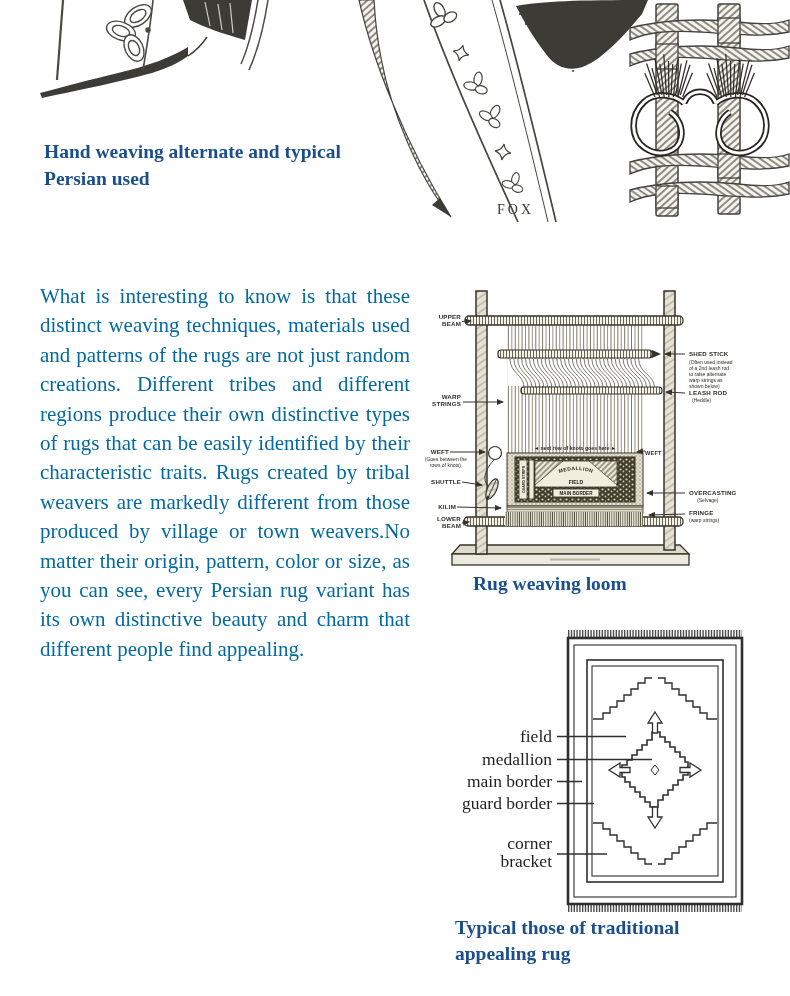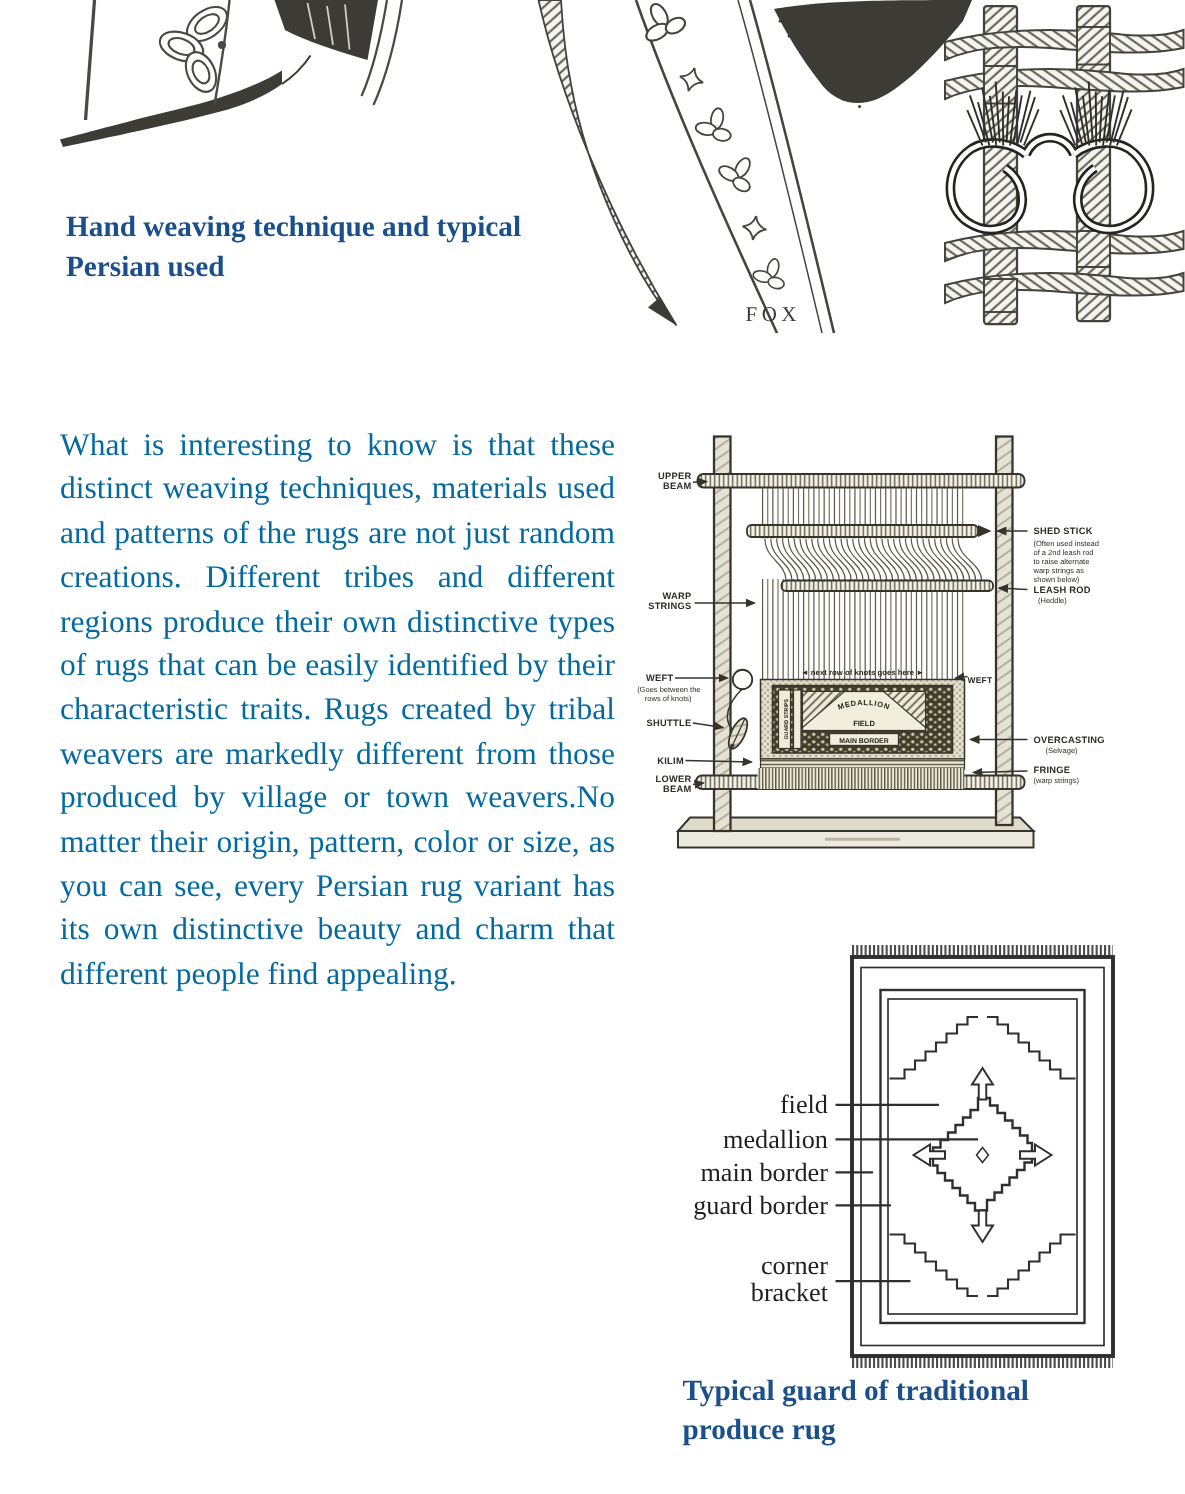--- a/index.html
+++ b/index.html
@@ -151,21 +151,21 @@
           <line x1="735.4" y1="97" x2="739.6025285519506" y2="59.776140515224924" stroke="#2f2d28" stroke-width="1.25"></line>
           <line x1="737.7" y1="95" x2="743.2483697850804" y2="63.57973003950943" stroke="#2f2d28" stroke-width="1.25"></line>
           <line x1="740" y1="97" x2="748.9482061476676" y2="60.458181694295966" stroke="#2f2d28" stroke-width="1.25"></line>
           <line x1="742.3" y1="95" x2="751.983133972632" y2="64.75038193162034" stroke="#2f2d28" stroke-width="1.25"></line>
           <line x1="744.6" y1="97" x2="754.3914116289611" y2="72.85318607932258" stroke="#2f2d28" stroke-width="1.25"></line>
         </g>
     </g>
   </svg>
 
   <div class="cap" style="left:44px;top:138px;width:340px">
-    <div>Hand weaving technique and typical</div>
+    <div>Hand weaving alternate and typical</div>
     <div>Persian used</div>
   </div>
 
   <p id="body-paragraph">What is interesting to know is that these distinct weaving techniques, materials used and patterns of the rugs are not just random creations. Different tribes and different regions produce their own distinctive types of rugs that can be easily identified by their characteristic traits. Rugs created by tribal weavers are markedly different from those produced by village or town weavers.No matter their origin, pattern, color or size, as you can see, every Persian rug variant has its own distinctive beauty and charm that different people find appealing.</p>
 
   <svg style="left:415px;top:283px" width="375" height="290" viewBox="0 0 375 290">
     <defs>
       <pattern id="rib" width="3" height="8" patternUnits="userSpaceOnUse">
         <rect width="3" height="8" fill="#f5f2e6"></rect>
         <line x1="1.5" y1="0" x2="1.5" y2="8" stroke="#57544a" stroke-width="0.9"></line>
@@ -363,20 +363,21 @@
       <line x1="230" y1="168" x2="222" y2="169" stroke="#35332b" stroke-width="1" marker-end="url(#ah)"></line>
       <text class="lbl" x="274" y="212">OVERCASTING</text>
       <line x1="270" y1="210" x2="232" y2="210" stroke="#35332b" stroke-width="1" marker-end="url(#ah)"></line>
       <text class="sub" x="282" y="219">(Selvage)</text>
       <text class="lbl" x="274" y="232">FRINGE</text>
       <line x1="270" y1="231" x2="234" y2="232" stroke="#35332b" stroke-width="1" marker-end="url(#ah)"></line>
       <text class="sub" x="274" y="239">(warp strings)</text>
     </g>
   </svg>
 
+  <div class="cap" style="left:473px;top:570px">Rug weaving loom</div>
 
   <svg style="left:440px;top:618px" width="350" height="296" viewBox="0 0 350 296">
     <g stroke="#2f2f2f" fill="none">
       <line x1="128" y1="16" x2="302" y2="16" stroke="#4c4c4c" stroke-width="8" stroke-dasharray="1.4 1.4"></line>
       <line x1="128" y1="290" x2="302" y2="290" stroke="#4c4c4c" stroke-width="8" stroke-dasharray="1.4 1.4"></line>
       <rect x="128" y="20" width="174" height="266" fill="#ffffff" stroke-width="2.6"></rect>
       <rect x="134" y="27" width="162" height="252" stroke-width="1.1"></rect>
       <rect x="147" y="42" width="136" height="222" stroke-width="1.6"></rect>
       <rect x="152" y="48" width="126" height="210" stroke-width="1.1"></rect>
 
@@ -413,17 +414,17 @@
       <text class="serifLbl" x="112" y="124">field</text>
       <text class="serifLbl" x="112" y="147">medallion</text>
       <text class="serifLbl" x="112" y="169">main border</text>
       <text class="serifLbl" x="112" y="191">guard border</text>
       <text class="serifLbl" x="112" y="231">corner</text>
       <text class="serifLbl" x="112" y="249">bracket</text>
     </g>
   </svg>
 
   <div class="cap" style="left:455px;top:915px;width:320px;line-height:26px">
-    <div>Typical guard of traditional</div>
-    <div>produce rug</div>
+    <div>Typical those of traditional</div>
+    <div>appealing rug</div>
   </div>
 
 </div>
 
 </body></html>

